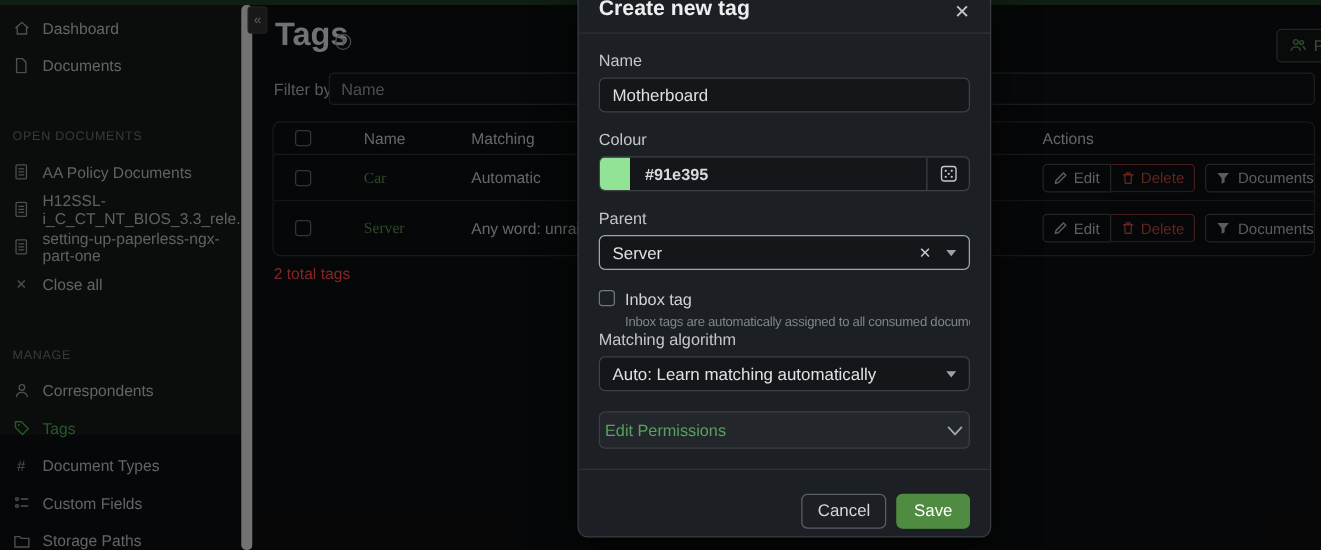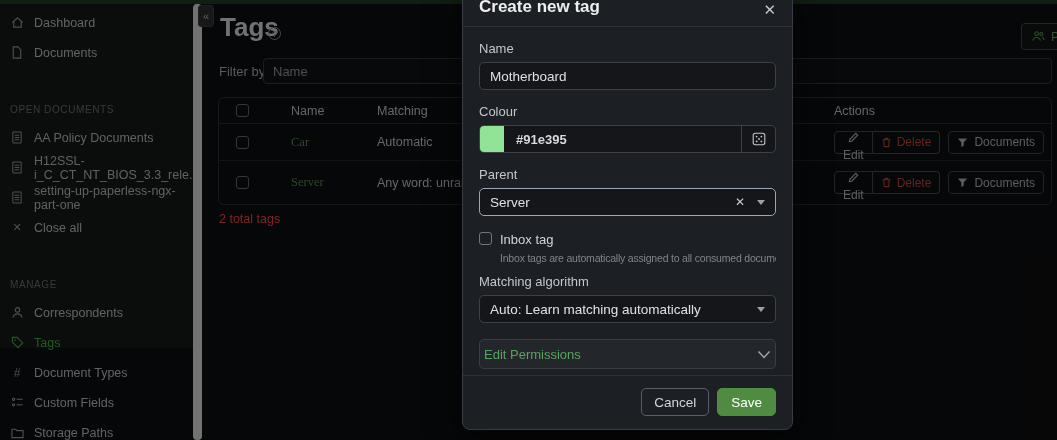--- a/index.html
+++ b/index.html
@@ -39,51 +39,51 @@
   .trow.r2 { height:43px; }
   .cell-check { display:flex; justify-content:center; }
   .cb { width:13px; height:13px; border:1px solid #5d6167; border-radius:3px; background:transparent; cursor:pointer; }
   .cell-name { padding-left:26px; font-size:12.5px; color:#b5b9bd; }
   .trow .cell-name.tag-link { color:#55824f; cursor:pointer;font-family:Liberation Serif, serif; }
   .cell-match { font-size:12.5px; color:#b9bdc1; }
   .cell-actions { display:flex; align-items:center; gap:8px; font-size:12px; }
   .btn-group { display:flex; }
   .abtn { display:flex; align-items:center; gap:5px; height:23px; padding:0 8px; font-size:12px; cursor:pointer; background:transparent; }
   .abtn .ic { width:11px; height:11px; }
-  .edit-btn { border:1px solid #3e4247; border-radius:4px 0 0 4px; color:#a9adb1;flex-direction:column; }
+  .edit-btn { border:1px solid #3e4247; border-radius:4px 0 0 4px; color:#a9adb1; }
   .del-btn { border:1px solid #7c322c; border-left:none; border-radius:0 4px 4px 0; color:#b2423a; }
   .docs-btn { border:1px solid #3e4247; border-radius:4px; color:#a4a8ac; display:flex; align-items:center; gap:6px; height:23px; padding:0 8px; font-size:12px; background:transparent; cursor:pointer; }
   .total { position:absolute; left:219px; top:212px; font-size:12.5px; color:#ef4444; }
 
   
   .backdrop { position:absolute; inset:0; background:rgba(0,0,0,0.45); z-index:20; }
   .modal { position:absolute; left:462px; top:-12px; width:331px; height:442px; background:#1c1f23; border:1px solid #393d43; border-radius:8px; z-index:30; box-shadow:0 10px 35px rgba(0,0,0,.65); display:flex; flex-direction:column; }
   .m-header { height:38px; border-bottom:1px solid #2e3237; display:flex; align-items:flex-end; justify-content:space-between; padding:0 16px 9px 16px; }
   .m-title { font-size:17px; font-weight:700; color:#eceeef; }
   .m-close { color:#c2c6ca; font-size:15px; line-height:15px; cursor:pointer; background:none; border:none; }
   .m-body { padding:14px 16px 0 16px; flex:1; }
   .f-label { font-size:13px; color:#c3c7cb; margin-bottom:6px; }
   .f-input { width:100%; height:28px; background:#14161a; border:1px solid #3d4147; border-radius:5px; color:#dde0e3; font-size:13.5px; padding:0 10px; font-family:"Liberation Sans",sans-serif; }
-  .mt14 { margin-top:14px; } .mt16 { margin-top:16px; } .mt10 { margin-top:10px; }
+  .mt14 { margin-top:14px; } .mt16 { margin-top:16px; } .mt10 { }
   .colour-group { display:flex; height:28px; border:1px solid #3d4147; border-radius:5px; background:#14161a; overflow:hidden; }
   .swatch { width:24px; height:100%; }
   .colour-group input { flex:1; border:none; background:transparent; color:#d6dadd; font-size:13px; padding:0 12px; font-family:"Liberation Sans",sans-serif;font-weight:bold; }
   .dice-btn { width:34px; border:none; border-left:1px solid #3d4147; background:transparent; color:#c3c7cb; display:flex; align-items:center; justify-content:center; cursor:pointer; }
   .select { height:28px; border:1px solid #3d4147; border-radius:5px; background:#14161a; display:flex; align-items:center; padding:0 10px; color:#dfe2e5; font-size:13.5px; cursor:pointer; }
   .select.focused { border-color:#9aa5ba; }
   .select .spacer { flex:1; }
   .clear-x { font-size:12px; color:#c6cacd; margin-right:12px; cursor:pointer; }
   .caret { width:0; height:0; border-left:4px solid transparent; border-right:4px solid transparent; border-top:5px solid #9ba1a7; }
   .chk-row { display:flex; align-items:flex-start; }
   .chk { width:13px; height:13px; border:1px solid #70767c; border-radius:3px; background:transparent; cursor:pointer; flex:0 0 13px; }
   .chk-label { font-size:13px; color:#d0d4d8; margin-left:8px; }
   .hint { margin:5px 0 0 21px; font-size:10.5px; letter-spacing:-0.2px; color:#7f858b; white-space:nowrap; overflow:hidden; }
   .accordion { margin-top:16px; height:30px; background:#23272c; border:1px solid #3b3f45; border-radius:5px; display:flex; align-items:center; justify-content:space-between; padding:0 4px; cursor:pointer; }
   .accordion .lbl { font-size:13px; color:#57a25e; }
-  .m-footer { border-top:1px solid #2e3237; padding:12px 16px 0 16px; height:54px; display:flex; justify-content:flex-end; gap:8px; }
+  .m-footer { border-top:1px solid #2e3237; padding:12px 16px 0 16px; height:54px; display:flex; justify-content:flex-end; gap:8px;align-items:center; }
   .btn { height:28px; border-radius:5px; font-size:13.5px; cursor:pointer; font-family:"Liberation Sans",sans-serif; }
   .btn-cancel { padding:0 12px; background:transparent; border:1px solid #5a5f66; color:#d2d6da; }
   .btn-save { padding:0 13px; background:#4f8c41; border:1px solid #4f8c41; color:#fff; }
   svg { display:block; }
 </style>
 </head>
 <body>
 
 <div id="app">
   <div class="topbar"></div>

